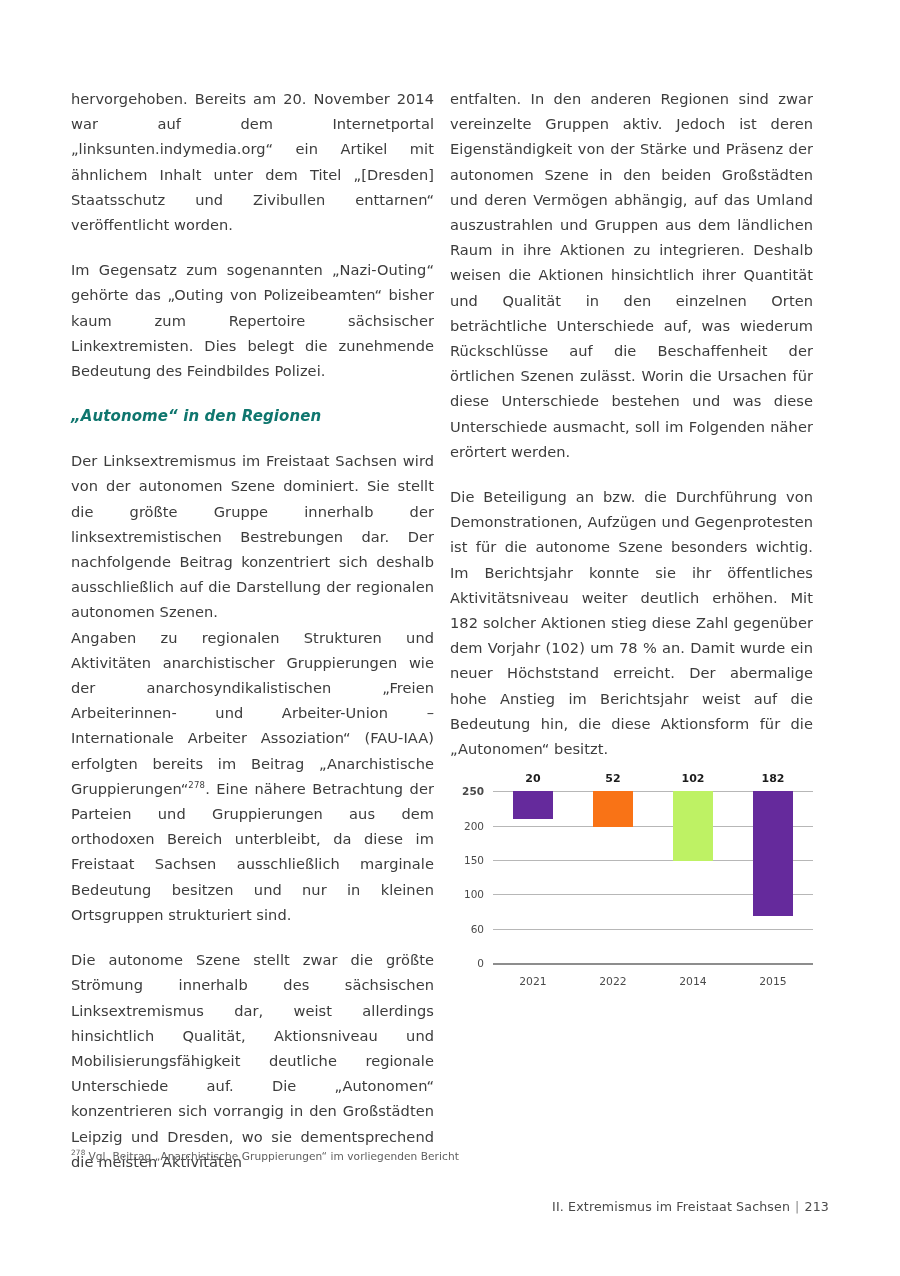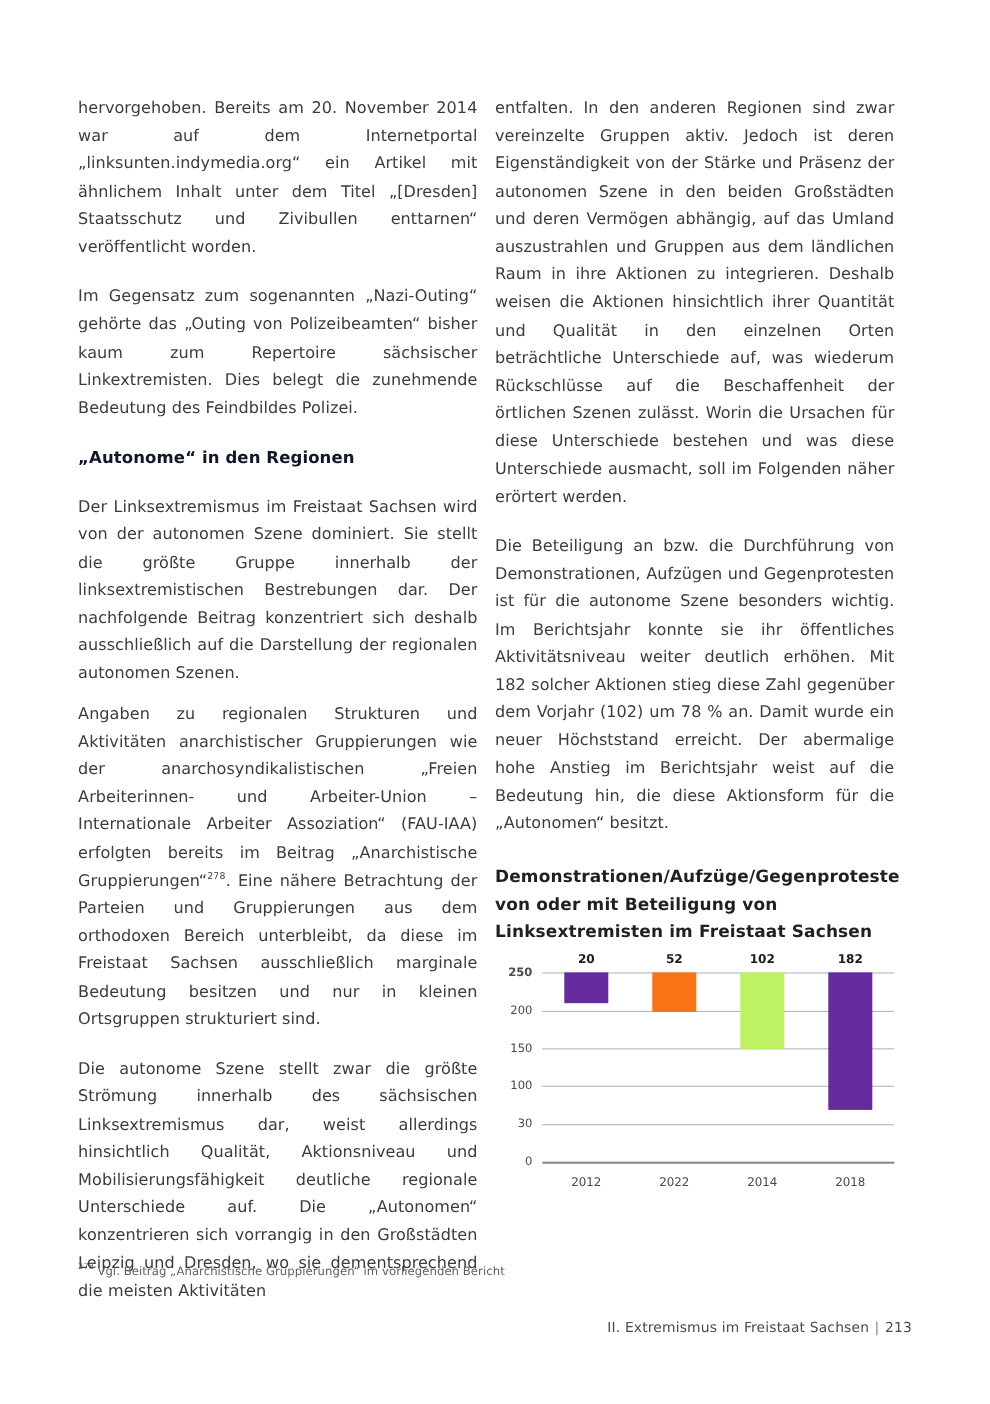--- a/index.html
+++ b/index.html
@@ -38,37 +38,38 @@
     margin: 0 0 20px 0;
     font-size: 14.6px;
     line-height: 25.2px;
     text-align: justify;
     text-justify: inter-word;
     color: #3c3c3c;
     letter-spacing: 0.05px;
     -webkit-hyphens: none;
     hyphens: none;
   }
-  p.body.tight { margin-bottom: 12px; }
+  p.body.tight { margin-bottom: 0; }
   p.body:last-child { margin-bottom: 0; }
 
   sup.fn {
     font-size: 8.5px;
     vertical-align: super;
     line-height: 0;
     letter-spacing: .2px;
   }
 
   h2.section-heading {
     margin: 22px 0 21px 0;
     font-size: 15px;
     line-height: 22px;
     font-weight: bold;
-    color: #0f172a;
+    color: #0f766e;
     letter-spacing: 0.1px;
+    font-style: italic;
   }
 
   h3.chart-heading {
     margin: 24px 0 14px 0;
     font-size: 15.4px;
     line-height: 25px;
     font-weight: bold;
     color: #231f20;
     letter-spacing: 0.15px;
   }
@@ -197,30 +198,29 @@
       <p class="body">Die autonome Szene stellt zwar die größte Strömung innerhalb des sächsischen Linksextremismus dar, weist allerdings hinsichtlich Qualität, Aktionsniveau und Mobilisierungsfähigkeit deutliche regionale Unterschiede auf. Die „Autonomen“ konzentrieren sich vorrangig in den Großstädten Leipzig und Dresden, wo sie dementsprechend die meisten Aktivitäten</p>
 
     </div>
 
     <div class="col">
 
       <p class="body">entfalten. In den anderen Regionen sind zwar vereinzelte Gruppen aktiv. Jedoch ist deren Eigenständigkeit von der Stärke und Präsenz der autonomen Szene in den beiden Großstädten und deren Vermögen abhängig, auf das Umland auszustrahlen und Gruppen aus dem ländlichen Raum in ihre Aktionen zu integrieren. Deshalb weisen die Aktionen hinsichtlich ihrer Quantität und Qualität in den einzelnen Orten beträchtliche Unterschiede auf, was wiederum Rückschlüsse auf die Beschaffenheit der örtlichen Szenen zulässt. Worin die Ursachen für diese Unterschiede bestehen und was diese Unterschiede ausmacht, soll im Folgenden näher erörtert werden.</p>
 
       <p class="body">Die Beteiligung an bzw. die Durchführung von Demonstrationen, Aufzügen und Gegenprotesten ist für die autonome Szene besonders wichtig. Im Berichtsjahr konnte sie ihr öffentliches Aktivitätsniveau weiter deutlich erhöhen. Mit 182 solcher Aktionen stieg diese Zahl gegenüber dem Vorjahr (102) um 78 % an. Damit wurde ein neuer Höchststand erreicht. Der abermalige hohe Anstieg im Berichtsjahr weist auf die Bedeutung hin, die diese Aktionsform für die „Autonomen“ besitzt.</p>
 
-      <h3 class="chart-heading">Demonstrationen/Aufzüge/Gegenproteste von oder mit Beteiligung von Linksextremisten im Freistaat Sachsen</h3>
 
       <div class="chart-wrap">
         <div class="plot">
           <div id="gridlines">
               <div class="gridline axis0" style="top: 100%;">
                 <span class="ytick">0</span>
               </div>
               <div class="gridline" style="top: 80%;">
-                <span class="ytick">30</span>
+                <span class="ytick">60</span>
               </div>
               <div class="gridline" style="top: 60%;">
                 <span class="ytick">100</span>
               </div>
               <div class="gridline" style="top: 40%;">
                 <span class="ytick">150</span>
               </div>
               <div class="gridline" style="top: 20%;">
                 <span class="ytick">200</span>
               </div>
@@ -245,24 +245,24 @@
                 </div>
               </div>
               <div class="barcell">
                 <div class="bar" style="height: 72.8%; background: rgb(101, 42, 156);">
                   <span class="bar-value">182</span>
                 </div>
               </div>
             </div>
         </div>
         <div class="xlabels" id="xlabels">
-            <div class="xlabel">2012</div>
+            <div class="xlabel">2021</div>
             <div class="xlabel">2022</div>
             <div class="xlabel">2014</div>
-            <div class="xlabel">2018</div>
+            <div class="xlabel">2015</div>
           </div>
       </div>
 
     </div>
   </div>
 
   <div class="footnote"><sup class="fn">278</sup><span>Vgl. Beitrag „Anarchistische Gruppierungen“ im vorliegenden Bericht</span></div>
 
   <div class="page-footer"><span>II. Extremismus im Freistaat Sachsen</span><span class="sep">|</span><span>213</span></div>
 

